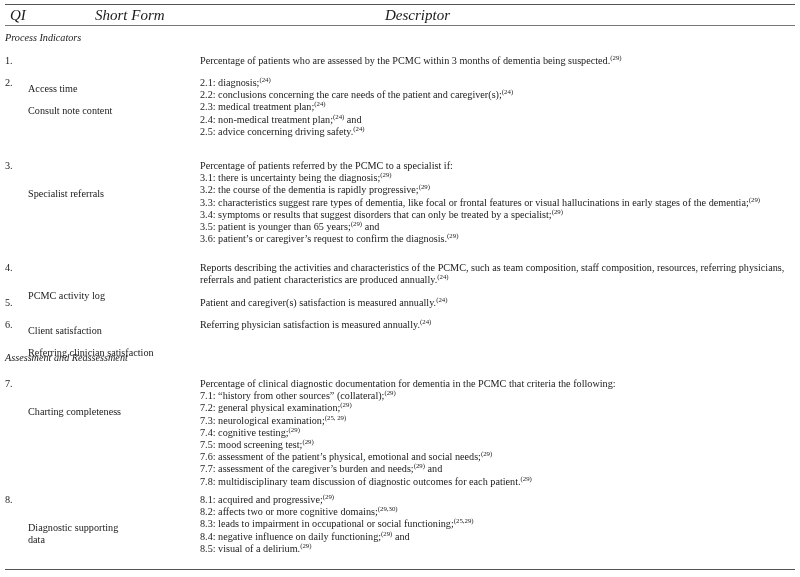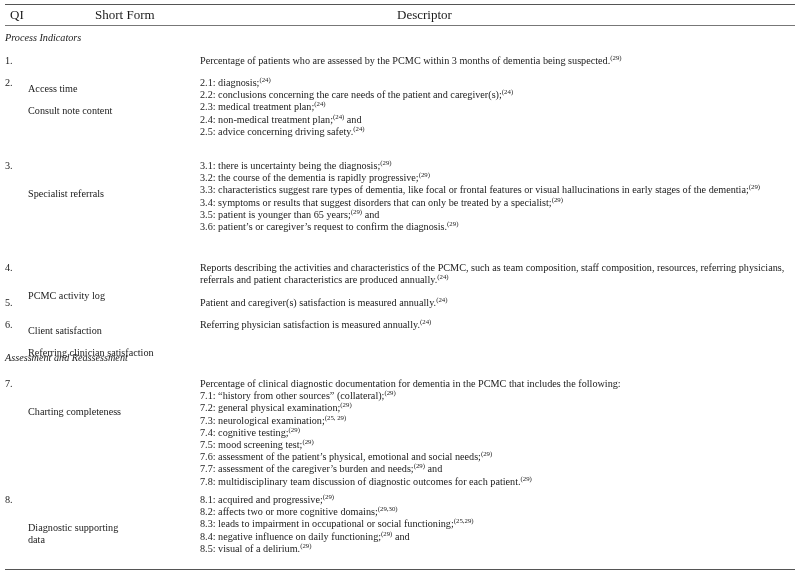--- a/index.html
+++ b/index.html
@@ -38,25 +38,26 @@
     .rule-bottom {
       position: absolute;
       left: 0; right: 0;
       top: 569px;
       height: 0;
       border-top: 1.4px solid #555;
     }
     .hdr {
       position: absolute;
       top: 9px;
-      font-size: 13px;
+      font-style: italic;
+      font-size: 15px;
     }
     .hdr-qi { left: 5px; }
     .hdr-short { left: 90px; }
-    .hdr-desc { left: 392px; }
+    .hdr-desc { left: 380px; }
 
     .section {
       position: absolute;
       left: 0;
       font-style: italic;
     }
     .row {
       position: absolute;
       left: 0;
       right: 0;
@@ -116,20 +117,21 @@
         <span class="line"><span>2.3: medical treatment plan;</span><sup class="ref">(24)</sup></span>
         <span class="line"><span>2.4: non-medical treatment plan;</span><sup class="ref">(24)</sup><span> and</span></span>
         <span class="line"><span>2.5: advice concerning driving safety.</span><sup class="ref">(24)</sup></span>
       </div>
   </div>
 
   <div class="row" style="top:160px">
     <span class="num">3.</span>
     <span class="short">Specialist referrals</span>
     <div class="desc">
+        <span class="line"><span>Percentage of patients referred by the PCMC to a specialist if:</span></span>
         <span class="line"><span>3.1: there is uncertainty being the diagnosis;</span><sup class="ref">(29)</sup></span>
         <span class="line"><span>3.2: the course of the dementia is rapidly progressive;</span><sup class="ref">(29)</sup></span>
         <span class="line"><span>3.3: characteristics suggest rare types of dementia, like focal or frontal features or visual hallucinations in early stages of the dementia;</span><sup class="ref">(29)</sup></span>
         <span class="line"><span>3.4: symptoms or results that suggest disorders that can only be treated by a specialist;</span><sup class="ref">(29)</sup></span>
         <span class="line"><span>3.5: patient is younger than 65 years;</span><sup class="ref">(29)</sup><span> and</span></span>
         <span class="line"><span>3.6: patient’s or caregiver’s request to confirm the diagnosis.</span><sup class="ref">(29)</sup></span>
       </div>
   </div>
 
   <div class="row" style="top:262px">
@@ -155,21 +157,21 @@
         <span class="line"><span>Referring physician satisfaction is measured annually.</span><sup class="ref">(24)</sup></span>
       </div>
   </div>
 
   <div class="section" style="top:352px">Assessment and Reassessment</div>
 
   <div class="row" style="top:378px">
     <span class="num">7.</span>
     <span class="short">Charting completeness</span>
     <div class="desc">
-        <span class="line"><span>Percentage of clinical diagnostic documentation for dementia in the PCMC that includes the following:</span></span>
+        <span class="line"><span>Percentage of clinical diagnostic documentation for dementia in the PCMC that criteria the following:</span></span>
         <span class="line"><span>7.1: “history from other sources” (collateral);</span><sup class="ref">(29)</sup></span>
         <span class="line"><span>7.2: general physical examination;</span><sup class="ref">(29)</sup></span>
         <span class="line"><span>7.3: neurological examination;</span><sup class="ref">(25, 29)</sup></span>
         <span class="line"><span>7.4: cognitive testing;</span><sup class="ref">(29)</sup></span>
         <span class="line"><span>7.5: mood screening test;</span><sup class="ref">(29)</sup></span>
         <span class="line"><span>7.6: assessment of the patient’s physical, emotional and social needs;</span><sup class="ref">(29)</sup></span>
         <span class="line"><span>7.7: assessment of the caregiver’s burden and needs;</span><sup class="ref">(29)</sup><span> and</span></span>
         <span class="line"><span>7.8: multidisciplinary team discussion of diagnostic outcomes for each patient.</span><sup class="ref">(29)</sup></span>
       </div>
   </div>

